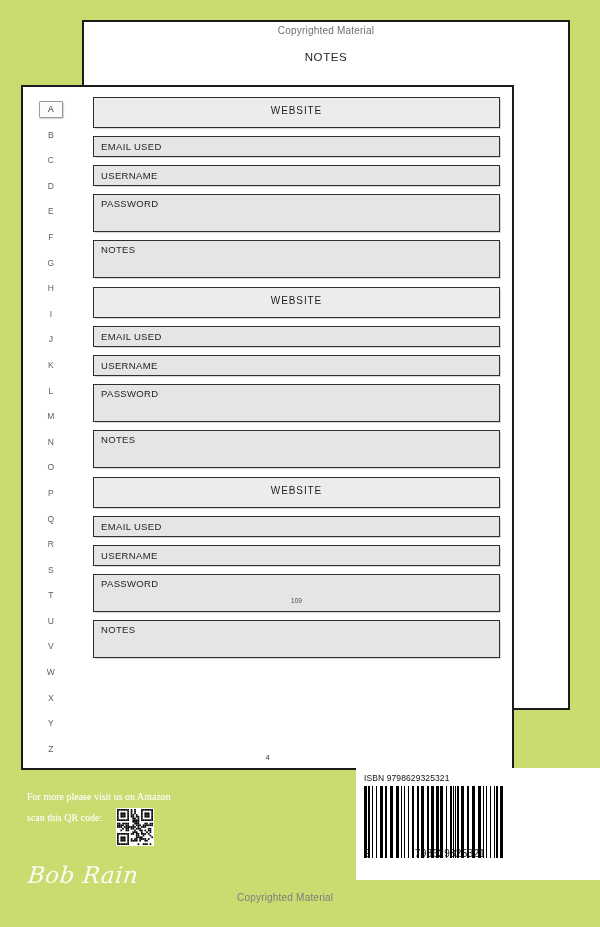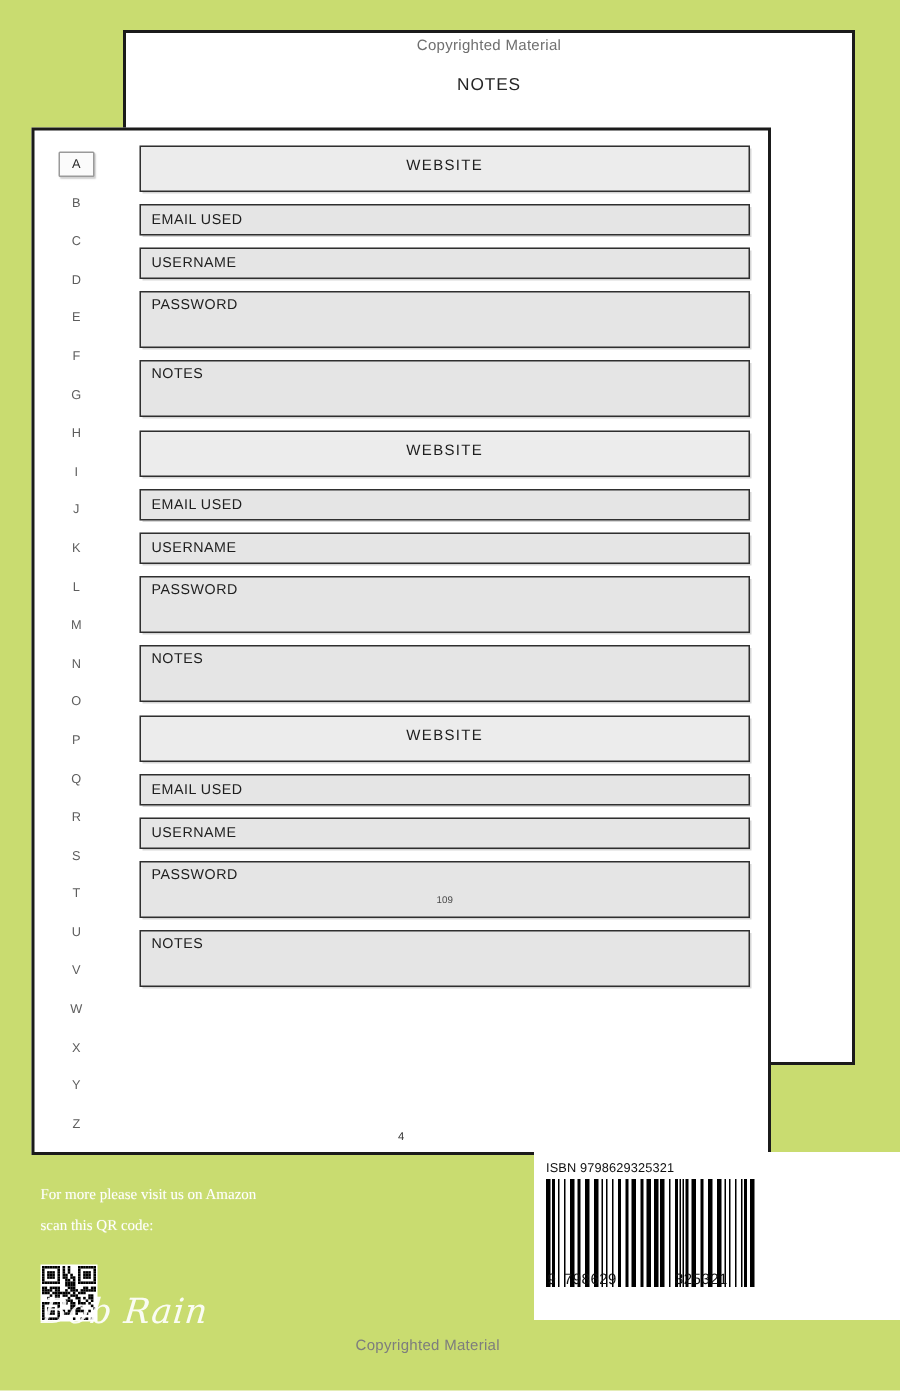--- a/index.html
+++ b/index.html
@@ -104,21 +104,21 @@
   
   #promo{
     position:absolute;left:27px;top:786px;width:320px;
   }
   .promo-line{
     font-family:"Liberation Serif", serif;
     font-size:10px;color:#ffffff;
     line-height:21px;
     text-shadow:0 0 1px rgba(255,255,255,.35);
   }
-  .promo-row2{display:flex;align-items:flex-start;gap:14px;flex-direction:column;}
+  .promo-row2{display:flex;align-items:flex-start;gap:14px;}
 
   #qr-code{
     width:38px;height:38px;margin-top:1px;
     background:#ffffff;padding:1px;
     box-sizing:border-box;
   }
   #qr-code svg{display:block;}
 
   #signature{
     position:absolute;left:28px;top:862px;
@@ -148,21 +148,21 @@
   .bars-row{display:flex;align-items:flex-start;margin-top:3px;}
   .bars-main{height:72px;}
   .bars-side-wrap{margin-left:14px;text-align:center;}
   .supp-text{font-size:11px;color:#111;letter-spacing:.5px;}
   .bars-side{height:58px;margin-top:1px;}
   .ean-digits{
     display:flex;font-size:10px;color:#111;
     margin-top:-10px;padding-left:1px;letter-spacing:.3px;
   }
   .ean-digits .d1{width:11px;}
-  .ean-digits .d2{width:74px;text-align:left;}
+  .ean-digits .d2{width:74px;text-align:right;}
   .ean-digits .d3{width:74px;text-align:left;}
 </style>
 </head>
 <body>
 
 <div class="sheet" id="back-page">
   <div class="copyright-top">Copyrighted Material</div>
   <div class="notes-heading">NOTES</div>
 </div>
 

